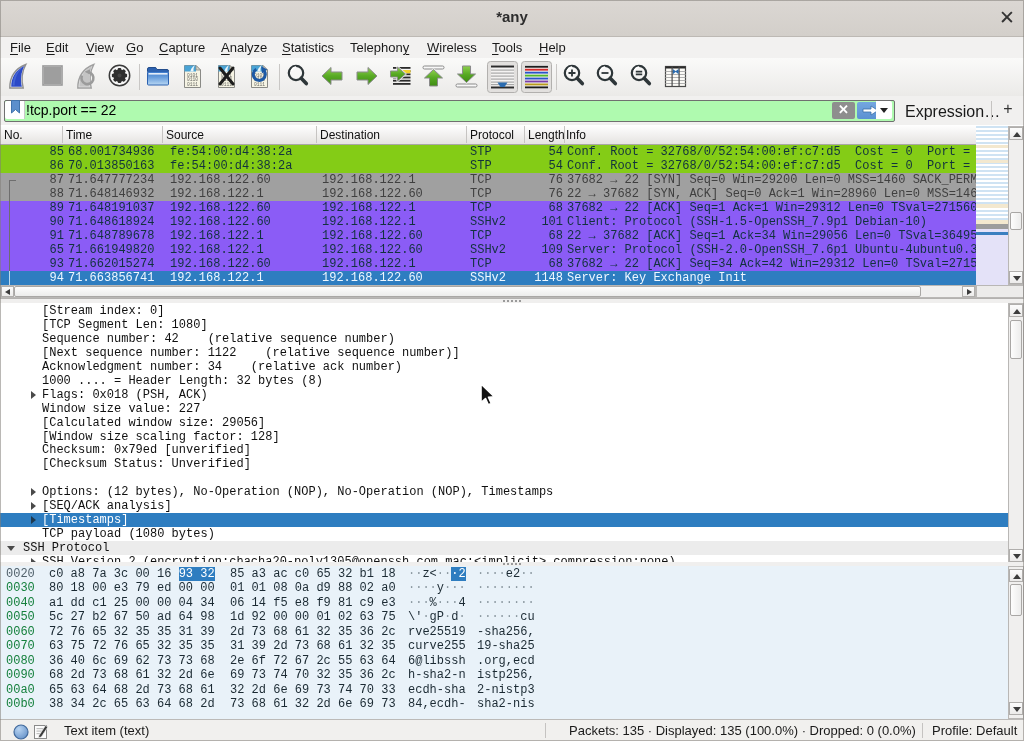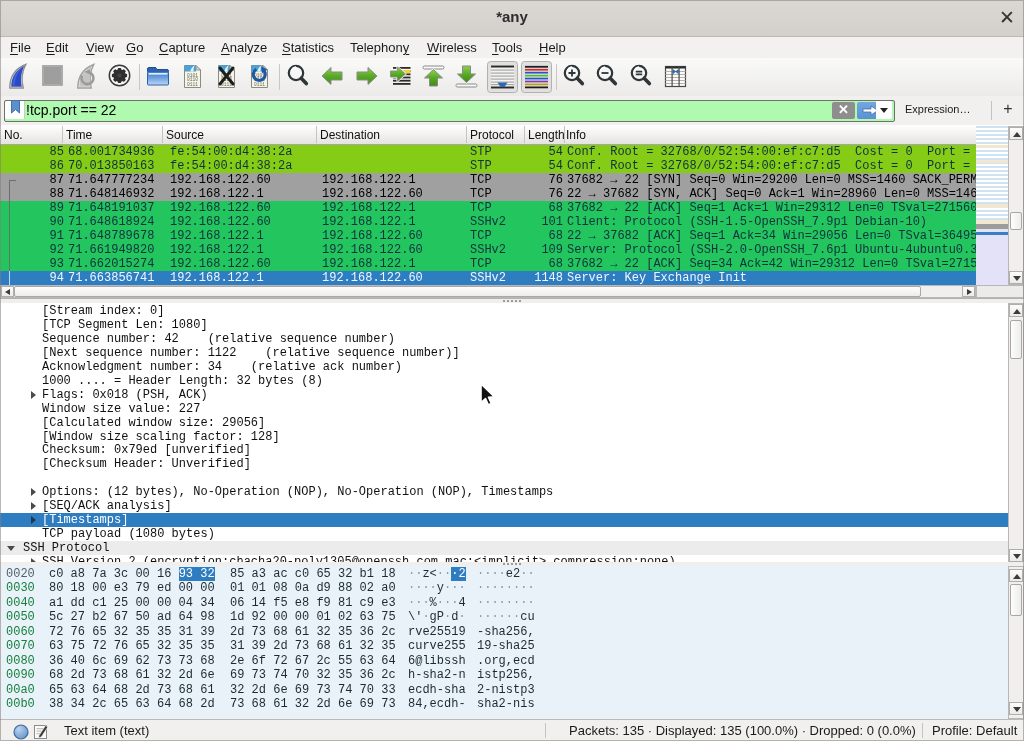--- a/index.html
+++ b/index.html
@@ -30,42 +30,42 @@
   border:1px solid #707070;border-radius:2px;}
 #fbook{left:5px;top:5px;width:19px;height:18px;background:#fff;
   border-right:1px solid #c9c9c9;border-radius:2px 0 0 2px;}
 #ftext{left:26px;top:6px;font-size:14px;color:#000;}
 #fx{left:832px;top:6px;width:23px;height:17px;background:#8e8e8e;border-radius:2px;
   color:#fff;text-align:center;font-size:13px;line-height:16px;font-weight:bold;}
 #fgo{left:857px;top:6px;width:26px;height:17px;border-radius:2px;
   background:linear-gradient(#74a7e0,#5b91d2);}
 #fcaret{left:880px;top:12px;width:0;height:0;
   border-left:4px solid transparent;border-right:4px solid transparent;border-top:5px solid #222;}
-#fexpr{left:905px;top:7px;font-size:11px;color:#1a1a1a;}
+#fexpr{left:905px;top:7px;font-size:16px;color:#1a1a1a;}
 #fsep{left:991px;top:5px;width:1px;height:19px;background:#c5c3c1;}
 #fplus{left:1000px;top:4px;width:16px;font-size:16px;color:#333;text-align:center;}
 
 #plist{left:0;top:125px;width:1024px;height:173px;background:#fff;}
 #phead{left:0;top:0;width:1024px;height:19px;
   background:linear-gradient(#ffffff,#e5e3e1);
   border-bottom:1px solid #a9a7a5;font-size:12px;color:#101010;}
 .hc{position:absolute;top:3px;}
 .hdiv{position:absolute;top:1px;width:1px;height:17px;background:#c6c4c2;}
 .prow{position:absolute;left:0;width:976px;height:14px;}
 .prow span{position:absolute;top:0;}
 .c-no{left:0;width:64px;text-align:right;}
 .c-t{left:68px;}
 .c-s{left:170px;}
 .c-d{left:322px;}
 .c-p{left:470px;}
 .c-l{left:520px;width:43px;text-align:right;}
 .c-i{left:567px;width:409px;overflow:hidden;}
 .r-w{background:#84cc16;color:#12323e;}
-.r-g{background:#a0a0a0;color:#000000;}
-.r-v{background:#22c55e;color:#12323e;}
+.r-g{background:#a0a0a0;color:#404040;}
+.r-v{background:#8b5cf6;color:#12323e;}
 .r-sel{background:#2e7dc0;color:#eef7ff;}
 
 #pmap{left:976px;top:1px;width:32px;height:159px;background:#fff;}
 .sbv{position:absolute;width:16px;background:#f0efee;border:1px solid #b9b7b5;box-sizing:border-box;}
 .sbh{position:absolute;height:13px;background:#f0efee;border:1px solid #b9b7b5;box-sizing:border-box;}
 .sbtn{position:absolute;background:linear-gradient(#fcfcfc,#ecebea);border:1px solid #b0aeac;box-sizing:border-box;}
 .thumbv{position:absolute;left:1px;width:12px;background:linear-gradient(90deg,#fdfdfd,#ececeb);border:1px solid #a9a7a5;border-radius:2px;box-sizing:border-box;}
 .arr{position:absolute;width:0;height:0;}
 
 .split{left:0;width:1024px;background:#f0efee;}
@@ -354,21 +354,21 @@
       <div class="hdiv" style="left:564px"></div>
     </div>
     <div id="prows">
       <div class="prow r-w" style="top:20px"><span class="c-no">85</span><span class="c-t">68.001734936</span><span class="c-s">fe:54:00:d4:38:2a</span><span class="c-p">STP</span><span class="c-l">54</span><span class="c-i">Conf. Root = 32768/0/52:54:00:ef:c7:d5  Cost = 0  Port = 0x8001</span></div>
       <div class="prow r-w" style="top:34px"><span class="c-no">86</span><span class="c-t">70.013850163</span><span class="c-s">fe:54:00:d4:38:2a</span><span class="c-p">STP</span><span class="c-l">54</span><span class="c-i">Conf. Root = 32768/0/52:54:00:ef:c7:d5  Cost = 0  Port = 0x8001</span></div>
       <div class="prow r-g" style="top:48px"><span class="c-no">87</span><span class="c-t">71.647777234</span><span class="c-s">192.168.122.60</span><span class="c-d">192.168.122.1</span><span class="c-p">TCP</span><span class="c-l">76</span><span class="c-i">37682 → 22 [SYN] Seq=0 Win=29200 Len=0 MSS=1460 SACK_PERM=1 TSv</span></div>
       <div class="prow r-g" style="top:62px"><span class="c-no">88</span><span class="c-t">71.648146932</span><span class="c-s">192.168.122.1</span><span class="c-d">192.168.122.60</span><span class="c-p">TCP</span><span class="c-l">76</span><span class="c-i">22 → 37682 [SYN, ACK] Seq=0 Ack=1 Win=28960 Len=0 MSS=1460 SACK_</span></div>
       <div class="prow r-v" style="top:76px"><span class="c-no">89</span><span class="c-t">71.648191037</span><span class="c-s">192.168.122.60</span><span class="c-d">192.168.122.1</span><span class="c-p">TCP</span><span class="c-l">68</span><span class="c-i">37682 → 22 [ACK] Seq=1 Ack=1 Win=29312 Len=0 TSval=2715605330 TS</span></div>
       <div class="prow r-v" style="top:90px"><span class="c-no">90</span><span class="c-t">71.648618924</span><span class="c-s">192.168.122.60</span><span class="c-d">192.168.122.1</span><span class="c-p">SSHv2</span><span class="c-l">101</span><span class="c-i">Client: Protocol (SSH-1.5-OpenSSH_7.9p1 Debian-10)</span></div>
       <div class="prow r-v" style="top:104px"><span class="c-no">91</span><span class="c-t">71.648789678</span><span class="c-s">192.168.122.1</span><span class="c-d">192.168.122.60</span><span class="c-p">TCP</span><span class="c-l">68</span><span class="c-i">22 → 37682 [ACK] Seq=1 Ack=34 Win=29056 Len=0 TSval=3649551838 T</span></div>
-      <div class="prow r-v" style="top:118px"><span class="c-no">92</span><span class="c-t">71.661949820</span><span class="c-s">192.168.122.1</span><span class="c-d">192.168.122.60</span><span class="c-p">SSHv2</span><span class="c-l">109</span><span class="c-i">Server: Protocol (SSH-2.0-OpenSSH_7.6p1 Ubuntu-4ubuntu0.3)</span></div>
+      <div class="prow r-v" style="top:118px"><span class="c-no">65</span><span class="c-t">71.661949820</span><span class="c-s">192.168.122.1</span><span class="c-d">192.168.122.60</span><span class="c-p">SSHv2</span><span class="c-l">109</span><span class="c-i">Server: Protocol (SSH-2.0-OpenSSH_7.6p1 Ubuntu-4ubuntu0.3)</span></div>
       <div class="prow r-v" style="top:132px"><span class="c-no">93</span><span class="c-t">71.662015274</span><span class="c-s">192.168.122.60</span><span class="c-d">192.168.122.1</span><span class="c-p">TCP</span><span class="c-l">68</span><span class="c-i">37682 → 22 [ACK] Seq=34 Ack=42 Win=29312 Len=0 TSval=2715605358 </span></div>
       <div class="prow r-sel" style="top:146px"><span class="c-no">94</span><span class="c-t">71.663856741</span><span class="c-s">192.168.122.1</span><span class="c-d">192.168.122.60</span><span class="c-p">SSHv2</span><span class="c-l">1148</span><span class="c-i">Server: Key Exchange Init</span></div>
     </div>
     <div id="phsb" class="sbh" style="left:0;top:160px;width:976px;">
       <div class="sbtn" style="left:0;top:0;width:13px;height:11px;"><div class="arr" style="left:3px;top:2px;border-top:3.5px solid transparent;border-bottom:3.5px solid transparent;border-right:5px solid #3c3c3c;"></div></div>
       <div class="sbtn" style="right:0;top:0;width:13px;height:11px;"><div class="arr" style="left:4px;top:2px;border-top:3.5px solid transparent;border-bottom:3.5px solid transparent;border-left:5px solid #3c3c3c;"></div></div>
       <div style="position:absolute;left:13px;top:0;width:907px;height:11px;background:linear-gradient(#fdfdfd,#ececeb);border:1px solid #a9a7a5;border-radius:2px;box-sizing:border-box;"></div>
     </div>
     <div style="position:absolute;left:976px;top:160px;width:48px;height:13px;background:#ecebea;border:1px solid #b9b7b5;box-sizing:border-box;"></div>
     <div id="pvsb" class="sbv" style="left:1008px;top:1px;height:159px;">
@@ -389,21 +389,21 @@
 <div class="dl" style="top:15px"><span style="left:42px">[TCP Segment Len: 1080]</span></div>
 <div class="dl" style="top:29px"><span style="left:42px">Sequence number: 42    (relative sequence number)</span></div>
 <div class="dl" style="top:43px"><span style="left:42px">[Next sequence number: 1122    (relative sequence number)]</span></div>
 <div class="dl" style="top:57px"><span style="left:42px">Acknowledgment number: 34    (relative ack number)</span></div>
 <div class="dl" style="top:71px"><span style="left:42px">1000 .... = Header Length: 32 bytes (8)</span></div>
 <div class="dl" style="top:85px"><div class="tri" style="left:31px;top:3px"></div><span style="left:42px">Flags: 0x018 (PSH, ACK)</span></div>
 <div class="dl" style="top:99px"><span style="left:42px">Window size value: 227</span></div>
 <div class="dl" style="top:113px"><span style="left:42px">[Calculated window size: 29056]</span></div>
 <div class="dl" style="top:127px"><span style="left:42px">[Window size scaling factor: 128]</span></div>
 <div class="dl" style="top:140px"><span style="left:42px">Checksum: 0x79ed [unverified]</span></div>
-<div class="dl" style="top:154px"><span style="left:42px">[Checksum Header: Unverified]</span></div>
+<div class="dl" style="top:154px"><span style="left:42px">[Checksum Status: Unverified]</span></div>
 <div class="dl" style="top:182px"><div class="tri" style="left:31px;top:3px"></div><span style="left:42px">Options: (12 bytes), No-Operation (NOP), No-Operation (NOP), Timestamps</span></div>
 <div class="dl" style="top:196px"><div class="tri" style="left:31px;top:3px"></div><span style="left:42px">[SEQ/ACK analysis]</span></div>
 <div class="dl" style="top:210px;background:#2e7dc0;color:#fff"><div class="tri" style="left:31px;top:3px;border-left-color:#1e3a50"></div><span style="left:42px">[Timestamps]</span></div>
 <div class="dl" style="top:224px"><span style="left:42px">TCP payload (1080 bytes)</span></div>
 <div class="dl" style="top:238px;background:#ececec;background:#ececec"><div class="trid" style="left:7px;top:5px"></div><span style="left:23px">SSH Protocol</span></div>
 <div class="dl" style="top:252px"><div class="tri" style="left:31px;top:3px"></div><span style="left:42px">SSH Version 2 (encryption:chacha20-poly1305@openssh.com mac:&lt;implicit&gt; compression:none)</span></div>
 <div class="sbv" style="left:1008px;top:0;height:259px;">
  <div class="sbtn" style="left:0;top:0;width:14px;height:13px;"><div class="arr" style="left:3px;top:4px;border-left:4px solid transparent;border-right:4px solid transparent;border-bottom:5px solid #3c3c3c;"></div></div>
  <div class="sbtn" style="left:0;top:245px;width:14px;height:13px;"><div class="arr" style="left:3px;top:4px;border-left:4px solid transparent;border-right:4px solid transparent;border-top:5px solid #3c3c3c;"></div></div>
  <div class="thumbv" style="top:16px;height:39px;"></div>

